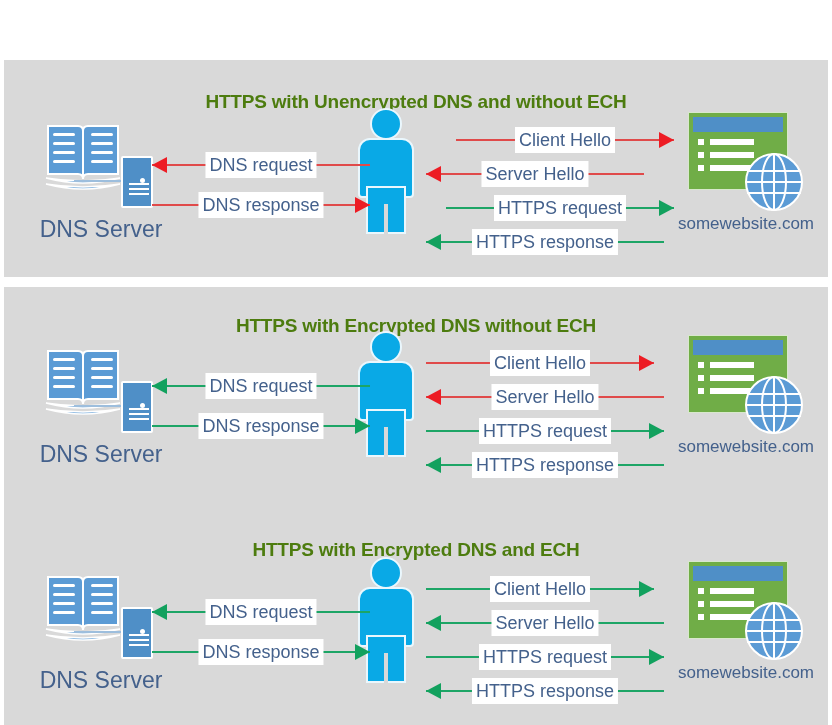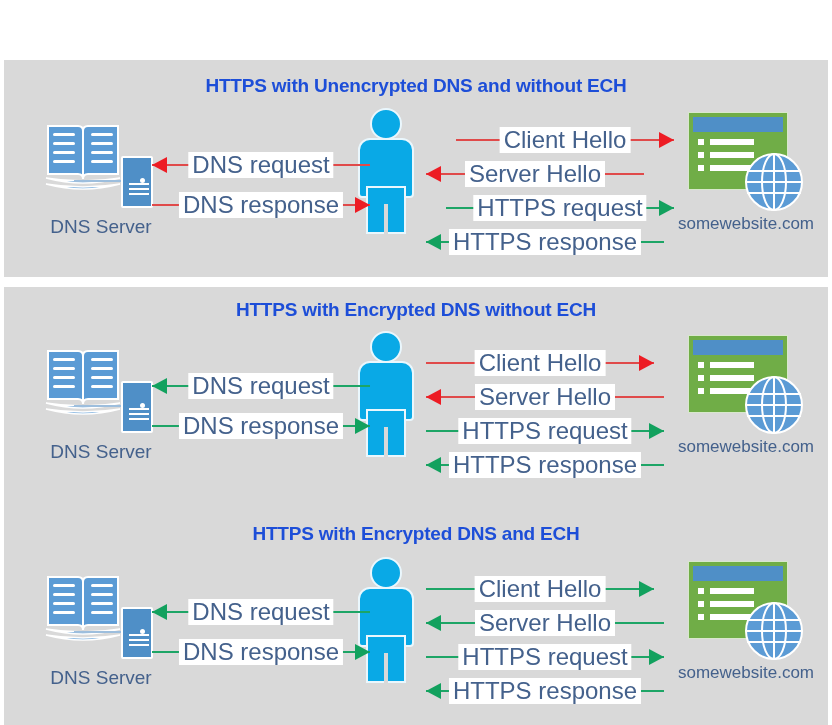--- a/index.html
+++ b/index.html
@@ -41,23 +41,24 @@
     white-space:nowrap;
   }
   #legend-unencrypted{left:150px;width:240px;}
   #legend-encrypted{left:465px;width:240px;}
 
   
   .panel-title{
     position:absolute;left:0;width:100%;
     text-align:center;
     font-weight:bold;
-    color:#1d4ed8;
+    color:#4d7c0f;
     font-size:19px;
     letter-spacing:-0.2px;
+    margin-top:16px;
   }
   #panel-1 .panel-title{top:15px;}
   #panel-2 .panel-title{top:12px;}
   #panel-3 .panel-title{top:18px;}
 
   
   .dns-cluster{position:absolute;width:170px;height:150px;}
   .book{position:absolute;left:18px;top:10px;width:78px;height:78px;}
   .server-box{
     position:absolute;left:95px;top:50px;width:32px;height:52px;
@@ -68,21 +69,21 @@
   .server-bars i{display:block;height:2px;background:#ffffff;margin-bottom:3px;}
   .server-dot{
     position:absolute;right:6px;top:20px;width:5px;height:5px;
     border-radius:50%;background:#ffffff;
   }
   .server-link{
     position:absolute;left:48px;top:74px;width:50px;height:2px;background:#9dbedd;
   }
   .dns-label{
     position:absolute;left:0;top:110px;width:150px;
-    text-align:center;color:#44618c;font-size:19px;
+    text-align:center;color:#44618c;font-size:23px;
   }
 
   
   .person{position:absolute;width:64px;height:130px;}
   .person .head{
     position:absolute;left:16px;top:0;width:32px;height:32px;border-radius:50%;
     background:#09a9e6;border:2px solid #eaf7fd;box-sizing:border-box;
   }
   .person .body{
     position:absolute;left:4px;top:30px;width:56px;height:60px;
@@ -128,21 +129,21 @@
   .flow .head{
     position:absolute;top:50%;transform:translateY(-50%);
     width:0;height:0;border-top:8px solid transparent;border-bottom:8px solid transparent;
   }
   .flow.right .head{right:0;border-left:15px solid currentColor;}
   .flow.left  .head{left:0; border-right:15px solid currentColor;}
   .flow.red{color:#ed1c24;}
   .flow.green{color:#12a15e;}
   .flow .cap{
     position:absolute;top:50%;left:50%;transform:translate(-50%,-50%);
-    background:#ffffff;color:#44618c;font-size:24px;line-height:24px;
+    background:#ffffff;color:#44618c;font-size:18px;line-height:24px;
     padding:1px 4px;white-space:nowrap;
   }
 </style>
 </head>
 <body>
 
 <div class="sheet">
 
 
   <div class="panel" id="panel-1">

